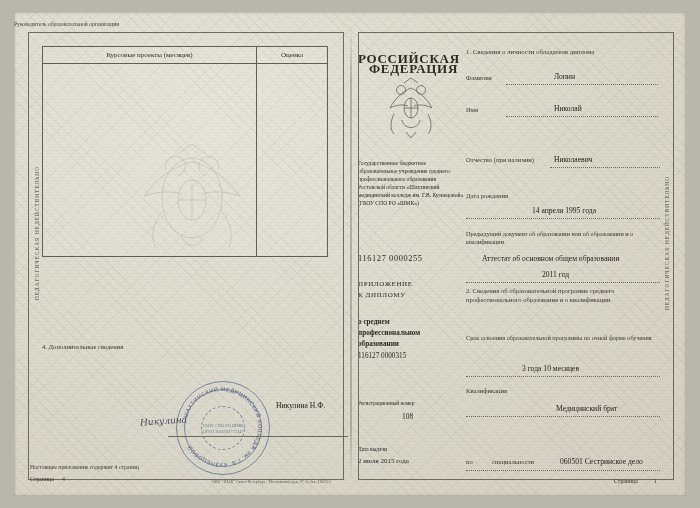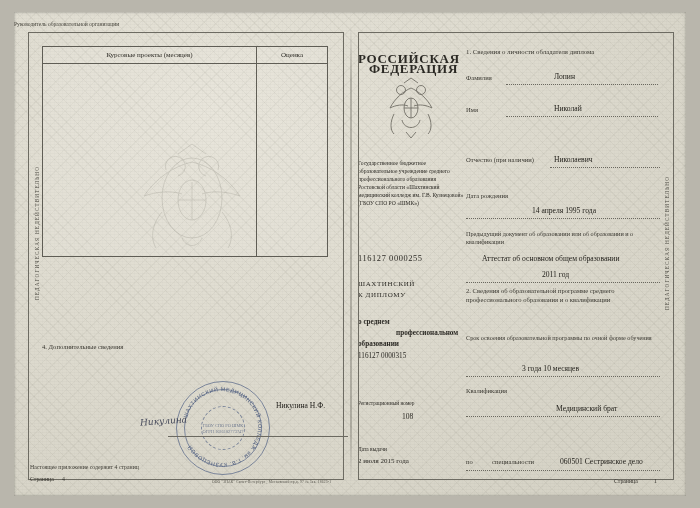--- a/index.html
+++ b/index.html
@@ -294,25 +294,25 @@
         <path d="M48 40 C52 48 52 56 48 60"></path>
         <path d="M22 46 C24 56 38 56 40 46"></path>
         <path d="M26 58 l5 6 l5 -6"></path>
       </g>
     </svg>
 
     <div class="centered" style="left:344px; top:148px; width:106px; font-size:5.6px; line-height:1.42;">Государственное бюджетное образовательное учреждение среднего профессионального образования Ростовской области «Шахтинский медицинский колледж им. Г.В. Кузнецовой» (ГБОУ СПО РО «ШМК»)</div>
 
     <div class="centered" style="left:344px; top:242px; width:106px; font-size:8.4px; letter-spacing:0.6px;">116127 0000255</div>
 
-    <div class="centered" style="left:344px; top:268px; width:106px; font-size:7px; letter-spacing:0.6px;">ШАХТИНСКИЙ</div>
+    <div class="centered" style="left:344px; top:268px; width:106px; font-size:7px; letter-spacing:0.6px;">ПРИЛОЖЕНИЕ</div>
     <div class="centered" style="left:344px; top:279px; width:106px; font-size:7px; letter-spacing:0.6px;">К ДИПЛОМУ</div>
 
     <div class="centered" style="left:344px; top:306px; width:106px; font-size:7.2px; font-weight:bold;">о среднем</div>
-    <div class="centered" style="left:344px; top:317px; width:106px; font-size:7.2px; font-weight:bold;padding-left:38px;">профессиональном</div>
+    <div class="centered" style="left:344px; top:317px; width:106px; font-size:7.2px; font-weight:bold;">профессиональном</div>
     <div class="centered" style="left:344px; top:328px; width:106px; font-size:7.2px; font-weight:bold;">образовании</div>
     <div class="centered" style="left:344px; top:340px; width:106px; font-size:7.2px;">116127 0000315</div>
 
     <div class="centered" style="left:344px; top:388px; width:106px; font-size:5.4px;">Регистрационный номер</div>
     <div class="centered" style="left:344px; top:400px; width:106px; font-size:7.6px;margin-left:44px;">108</div>
 
     <div class="centered" style="left:344px; top:434px; width:106px; font-size:5.4px;">Дата выдачи</div>
     <div class="centered" style="left:344px; top:445px; width:106px; font-size:7px;">2 июля 2015 года</div>
 
     

